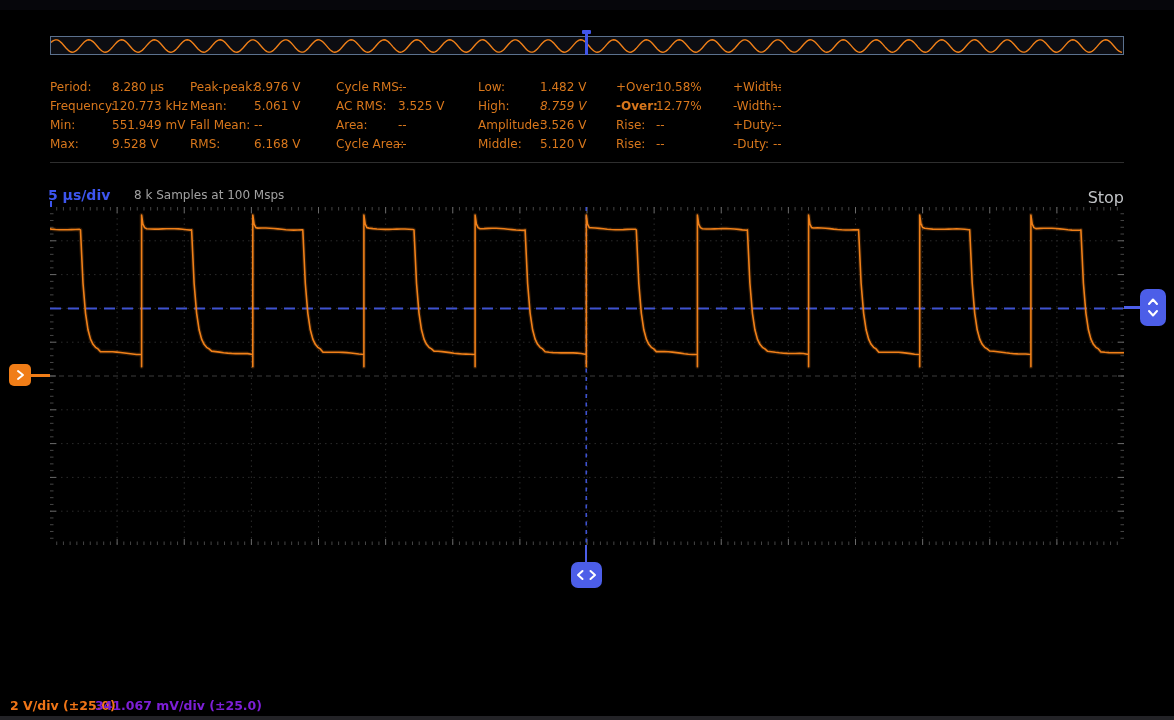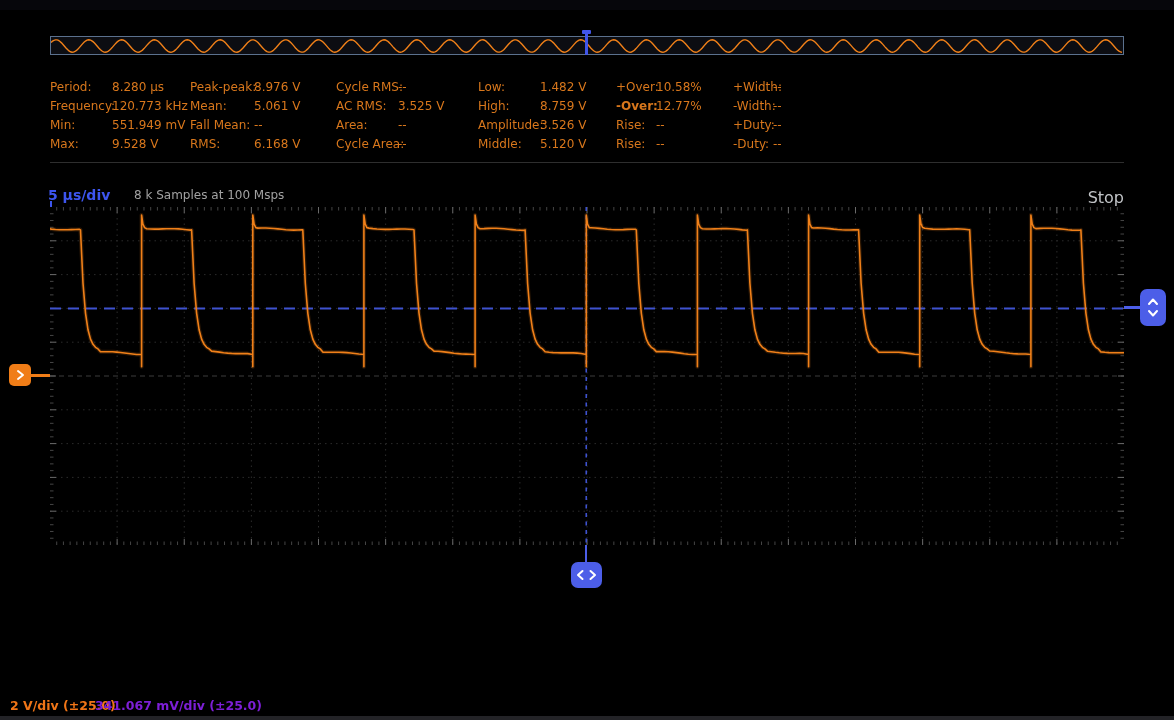--- a/index.html
+++ b/index.html
@@ -85,21 +85,21 @@
       <div class="measure m-value" style="left: 398px; top: 78px;">--</div>
       <div class="measure m-label" style="left: 336px; top: 97px;">AC RMS:</div>
       <div class="measure m-value" style="left: 398px; top: 97px;">3.525 V</div>
       <div class="measure m-label" style="left: 336px; top: 116px;">Area:</div>
       <div class="measure m-value" style="left: 398px; top: 116px;">--</div>
       <div class="measure m-label" style="left: 336px; top: 135px;">Cycle Area:</div>
       <div class="measure m-value" style="left: 398px; top: 135px;">--</div>
       <div class="measure m-label" style="left: 478px; top: 78px;">Low:</div>
       <div class="measure m-value" style="left: 540px; top: 78px;">1.482 V</div>
       <div class="measure m-label" style="left: 478px; top: 97px;">High:</div>
-      <div class="measure m-value" style="left: 540px; top: 97px;">8.759 V</div>
+      <div class="measure m-value" style="left: 540px; top: 97px; font-style: italic;">8.759 V</div>
       <div class="measure m-label" style="left: 478px; top: 116px;">Amplitude:</div>
       <div class="measure m-value" style="left: 540px; top: 116px;">3.526 V</div>
       <div class="measure m-label" style="left: 478px; top: 135px;">Middle:</div>
       <div class="measure m-value" style="left: 540px; top: 135px;">5.120 V</div>
       <div class="measure m-label" style="left: 616px; top: 78px;">+Over:</div>
       <div class="measure m-value" style="left: 656px; top: 78px;">10.58%</div>
       <div class="measure m-label" style="left: 616px; top: 97px; font-weight: bold;">-Over:</div>
       <div class="measure m-value" style="left: 656px; top: 97px;">12.77%</div>
       <div class="measure m-label" style="left: 616px; top: 116px;">Rise:</div>
       <div class="measure m-value" style="left: 656px; top: 116px;">--</div>

